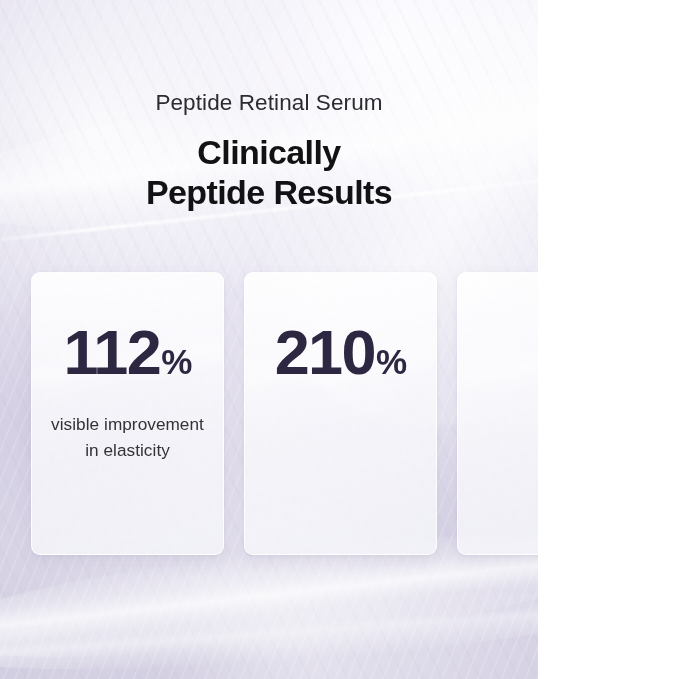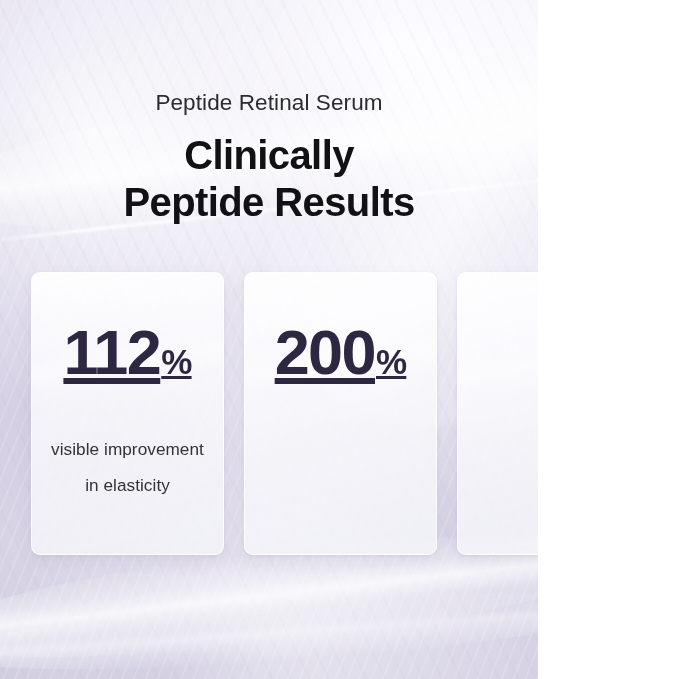--- a/index.html
+++ b/index.html
@@ -162,21 +162,21 @@
   .eyebrow {
     font-size: 22.5px;
     font-weight: 400;
     letter-spacing: 0.1px;
     color: #2c2c30;
     line-height: 1;
     margin-bottom: 17px;
   }
 
   .headline {
-    font-size: 40px;
+    font-size: 34px;
     font-weight: 700;
     letter-spacing: -0.6px;
     color: #121214;
     line-height: 1.19;
   }
 
   
   .cards {
     position: absolute;
     left: 31px;
@@ -231,44 +231,43 @@
     position: relative;
     z-index: 2;
     margin-top: 48px;
     height: 66px;
     display: flex;
     align-items: baseline;
     justify-content: center;
     color: #2e2742;
     line-height: 1;
     white-space: nowrap;
-    text-decoration: underline;
   }
 
   .stat-value {
     font-size: 63px;
     font-weight: 700;
     letter-spacing: -1.6px;
   }
 
   .stat-unit {
     font-size: 35px;
     font-weight: 700;
     letter-spacing: -0.8px;
     margin-left: 1px;
   }
 
   .card-desc {
     position: relative;
     z-index: 2;
-    margin-top: 44px;
+    margin-top: 24px;
     padding: 0 12px;
     font-size: 17.2px;
     font-weight: 400;
-    line-height: 36px;
+    line-height: 26px;
     color: #333336;
     text-align: center;
     letter-spacing: 0.05px;
   }
 </style>
 </head>
 <body>
 
 <div id="canvas">
 
@@ -296,21 +295,21 @@
     <div class="card">
       <div class="card-stat">
         <span class="stat-value">112</span>
         <span class="stat-unit">%</span>
       </div>
       <div class="card-desc">visible improvement in elasticity</div>
     </div>
 
     <div class="card">
       <div class="card-stat">
-        <span class="stat-value">200</span>
+        <span class="stat-value">210</span>
         <span class="stat-unit">%</span>
       </div>
     </div>
 
     <div class="card">
       <div class="card-stat">
         <span class="stat-unit">%</span>
       </div>
     </div>
 

